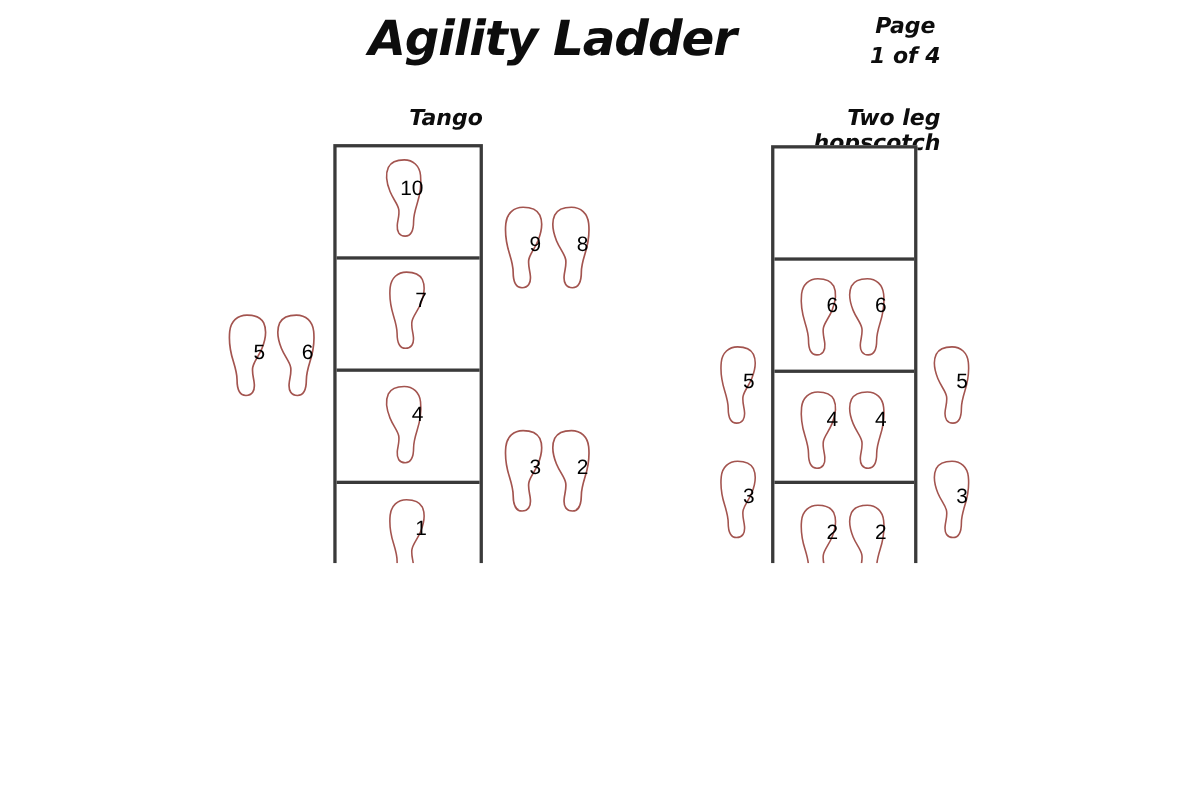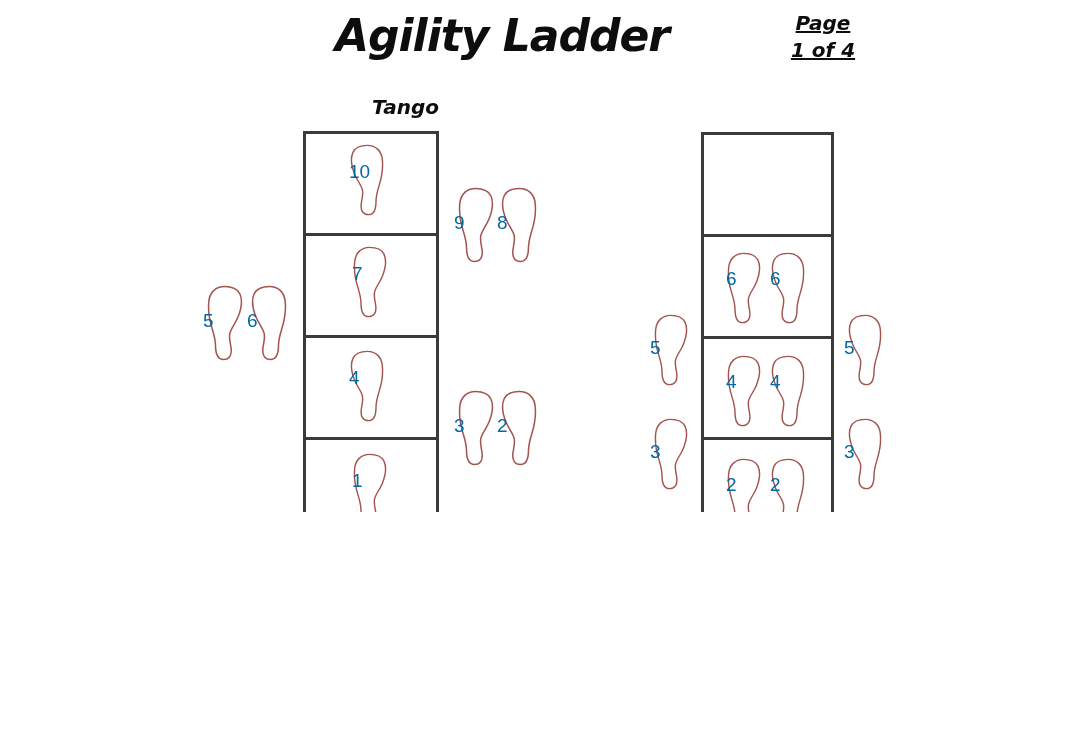--- a/index.html
+++ b/index.html
@@ -6,21 +6,21 @@
   .page {
     position:relative; width:1080px; height:512px; background:#ffffff;
     font-family:"Liberation Sans", sans-serif; overflow:hidden; color:#111;
   }
   .page-title {
     position:absolute; left:332px; top:8px; width:340px; text-align:center;
     font:italic 700 44px/1.25 "DejaVu Sans", sans-serif; letter-spacing:-1px; color:#0d0d0d;
   }
   .page-indicator {
     position:absolute; left:783px; top:10px; width:80px; text-align:center;
-    font:italic 700 20px/1.35 "DejaVu Sans", sans-serif; color:#0d0d0d;text-decoration:underline;
+    font:italic 700 20px/1.35 "DejaVu Sans", sans-serif; color:#0d0d0d;
   }
   .drill-title {
     position:absolute; text-align:right;
     font:italic 700 20px/1.1 "DejaVu Sans", sans-serif; color:#0d0d0d;
   }
   .drill-title.tango { left:303px; top:96px; width:136px; }
   .drill-title.hopscotch { left:655px; top:96px; width:200px; }
 
   .ladder {
     position:absolute; box-sizing:border-box; border:3px solid #3a3a3a;
@@ -28,22 +28,22 @@
   }
   .ladder.tango { left:303px; top:131px; width:136px; height:411px; }
   .ladder.hopscotch { left:701px; top:132px; width:133px; height:410px; }
   .ladder .box { flex:1; border-top:3px solid #3a3a3a; }
   .ladder .box:first-child { border-top:none; }
 
   .foot { position:absolute; }
   .foot svg { position:absolute; left:0; top:0; width:100%; height:100%;
               fill:#ffffff; stroke:#a3544f; stroke-width:1.6; }
   .foot .num {
-    position:absolute; left:0; right:0; text-align:left; top:20px;
-    font-size:19px; color:#0369a1; font-family:"Liberation Sans", sans-serif;
+    position:absolute; left:0; right:0; text-align:right; top:20px;
+    font-size:19px; color:#000000; font-family:"Liberation Sans", sans-serif;
   }
   .foot.nB .num { top:27px; transform:translateX(-3px); }
   .hidden-defs { position:absolute; width:0; height:0; overflow:hidden; }
 </style>
 </head>
 <body>
 
 <svg class="hidden-defs" aria-hidden="true">
   <defs>
     <path id="footpathL" d="M19.5 1.5 C10.5 1.5 4 7.5 3 17 C2 26.5 3.5 36.5 6.5 46 C8.5 52.5 10 57.5 10 63.5 C10 72 12.5 78.5 18.5 78.5 C24.5 78.5 27 74 26.5 67.5 C26.2 62.5 24 57 25 51.5 C26 46 30.5 41.5 33.8 33.5 C37 25.5 38.5 15.5 35.5 9 C32.5 3 26.5 1.5 19.5 1.5 Z"></path>
@@ -143,20 +143,21 @@
       </svg>
     <span class="num"></span>
   </div>
   <div class="foot nB" style="left:252px;top:557px;width:40px;height:80px">
     <svg viewBox="0 0 40 80">
         <use href="#footR"></use>
       </svg>
     <span class="num"></span>
   </div>
 
+  <div class="drill-title hopscotch">Two leg hopscotch</div>
 
   <div class="ladder hopscotch">
     <div class="box"></div>
     <div class="box"></div>
     <div class="box"></div>
     <div class="box"></div>
   </div>
 
   <div class="foot nA" style="left:726px;top:248px;width:36px;height:80px">
     <svg viewBox="0 0 40 80">

